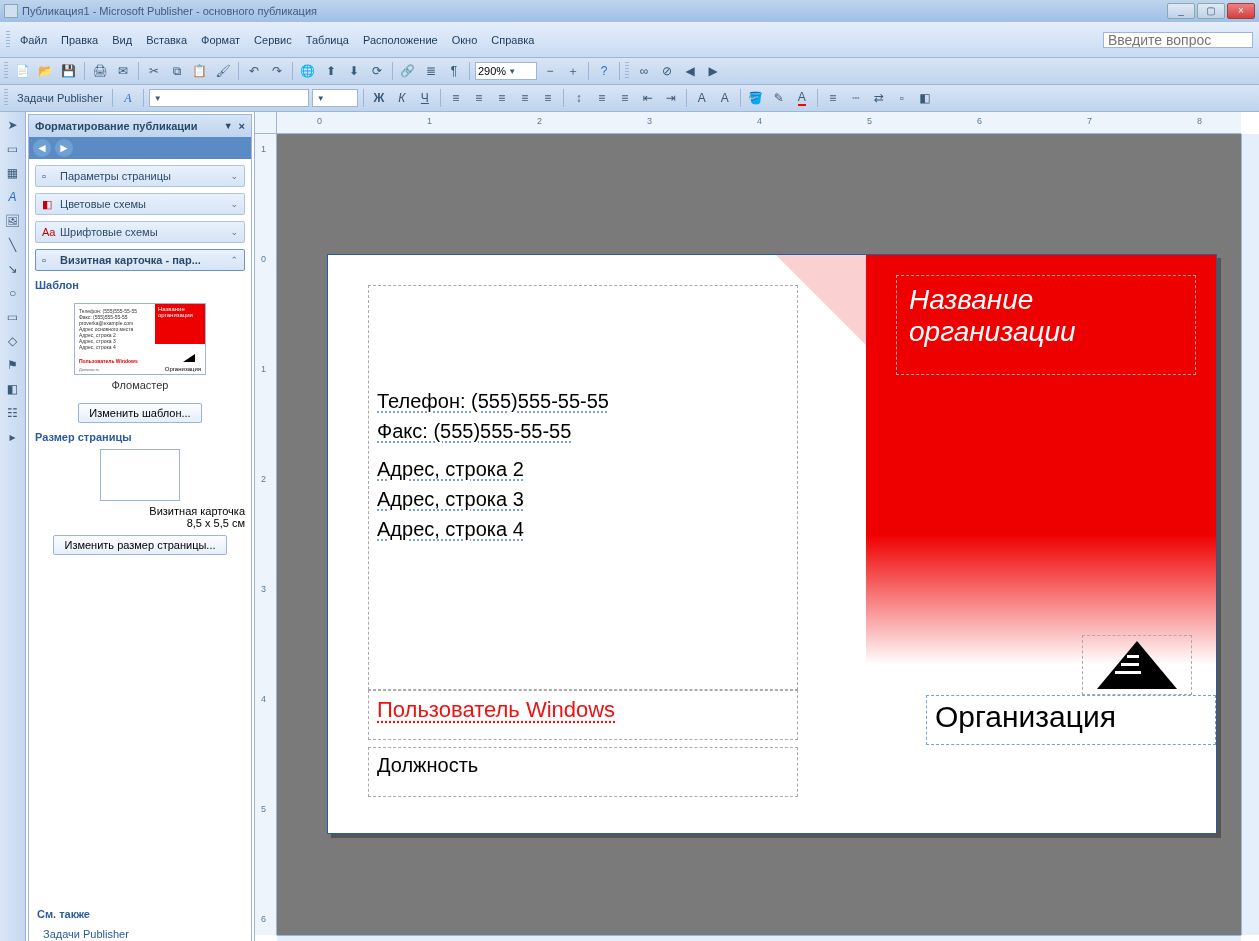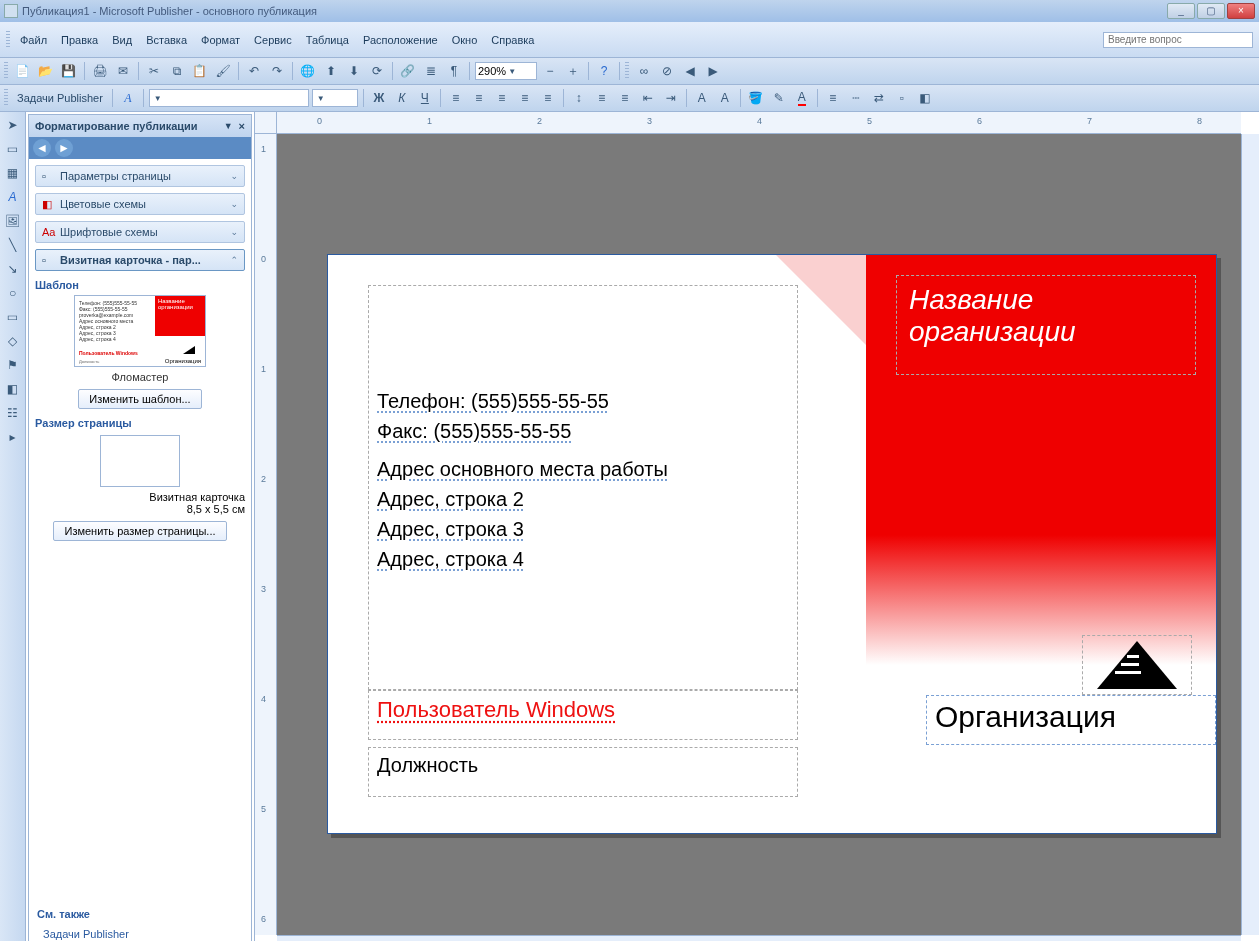--- a/index.html
+++ b/index.html
@@ -8,21 +8,21 @@
 
 .titlebar { height: 22px; background: linear-gradient(#bfd4ed, #9fbfe7); display: flex; align-items: center; padding: 0 4px; color: #435a7d; }
 .titlebar .icon { width: 14px; height: 14px; background: #d0e0f0; border: 1px solid #8aa; margin-right: 4px; }
 .titlebar .wndbtns { margin-left: auto; display: flex; gap: 2px; }
 .titlebar .wndbtns div { width: 28px; height: 16px; background: linear-gradient(#e0eaf5,#c0d0e5); border: 1px solid #8aa; border-radius: 2px; text-align: center; font-size: 10px; line-height: 14px; }
 .titlebar .wndbtns .close { background: linear-gradient(#f08080,#d04040); color: #fff; border-color: #a04040; }
 
 
 .menubar { height: 36px; background: linear-gradient(#e5eefb,#c9dbf2); display: flex; align-items: center; padding: 0 6px; gap: 2px; border-bottom: 1px solid #9db5d6; }
 .menubar .menuitem { padding: 2px 6px; color: #1a3a5a; cursor: default; }
-.menubar .askbox { margin-left: auto; width: 150px; height: 16px; border: 1px solid #9db5d6; background: #fff; padding: 0 4px; color: #888; font-size: 10px; }
+.menubar .askbox { margin-left: auto; width: 150px; height: 16px; border: 1px solid #9db5d6; background: #fff; padding: 0 4px; color: #888; font-size: 14px; }
 
 
 .toolbar-wrap { background: linear-gradient(#d9e5f5,#bfd4ed); padding: 3px 4px; border-bottom: 1px solid #9db5d6; display: flex; align-items: center; gap: 3px; flex-wrap: nowrap; }
 .tbtn { width: 20px; height: 20px; border: 1px solid transparent; border-radius: 2px; display: flex; align-items: center; justify-content: center; font-size: 12px; color: #3a5a7a; }
 .tsep { width: 1px; height: 18px; background: #9db5d6; margin: 0 2px; }
 .tcombo { height: 18px; border: 1px solid #9db5d6; background: #fff; font-size: 11px; padding: 0 2px; display: flex; align-items: center; }
 .tcombo .dd { margin-left: 2px; font-size: 8px; color: #3a5a7a; }
 .tlabel { padding: 2px 4px; color: #2a4a6a; }
 .handle { width: 4px; height: 18px; background: repeating-linear-gradient(#9db5d6, #9db5d6 1px, transparent 1px, transparent 3px); margin-right: 2px; }
 
@@ -38,21 +38,21 @@
 .tp-header .x { margin-left: 6px; cursor: default; }
 .tp-nav { height: 22px; background: #5b8bc4; display: flex; align-items: center; padding: 0 4px; gap: 4px; }
 .tp-nav .nb { width: 18px; height: 18px; border-radius: 50%; background: #6fa0d4; color: #fff; display: flex; align-items: center; justify-content: center; font-size: 12px; }
 .tp-body { padding: 6px; flex: 1; overflow: hidden; }
 .tp-section { margin-bottom: 6px; }
 .tp-bar { background: linear-gradient(#e9f1fb,#d5e4f6); border: 1px solid #b0c5e0; border-radius: 2px; padding: 4px 6px; display: flex; align-items: center; gap: 6px; color: #2a4a6a; cursor: default; }
 .tp-bar .chev { margin-left: auto; font-size: 9px; color: #5a7a9a; }
 .tp-bar .ic { width: 12px; height: 12px; }
 .tp-bar.active { border-color: #6a97c4; }
 .tp-sublabel { color: #2a5aa0; font-weight: bold; margin: 8px 0 4px; }
-.tp-thumb { margin: 4px auto; width: 144px; }
+.tp-thumb { margin: 12px auto; width: 144px; }
 .tp-thumb .timg { width: 132px; height: 72px; border: 1px solid #9db5d6; background: #fff; position: relative; margin: 0 auto 4px; }
 .tp-thumb .tcap { text-align: center; font-size: 11px; color: #333; }
 .tp-btn { display: block; margin: 6px auto; padding: 3px 10px; border: 1px solid #9db5d6; background: linear-gradient(#fdfdff,#e5eefb); border-radius: 2px; font-size: 11px; }
 .tp-sizebox { width: 80px; height: 52px; border: 1px solid #9db5d6; background: #fff; margin: 6px auto 4px; }
 .tp-footer { padding: 8px; border-top: none; }
 .tp-footer .hdr { color: #2a5aa0; font-weight: bold; margin-bottom: 6px; }
 .tp-footer .lnk { color: #2a5aa0; padding: 2px 6px; cursor: default; }
 
 
 .canvas-wrap { flex: 1; position: relative; background: #fff; border-left: 1px solid #9db5d6; }
@@ -341,21 +341,20 @@
         </div>
 
         <div class="textframe orgname-box">
           <div class="txt">Название организации</div>
         </div>
 
         <div class="textframe contact-box">
           <div>Телефон: (555)555-55-55</div>
           <div>Факс: (555)555-55-55</div>
           <div style="height:8px"></div>
-          <div>Адрес основного места работы</div>
           <div>Адрес, строка 2</div>
           <div>Адрес, строка 3</div>
           <div>Адрес, строка 4</div>
         </div>
 
         <div class="textframe user-box">
           <div class="txt">Пользователь Windows</div>
         </div>
 
         <div class="textframe role-box">

